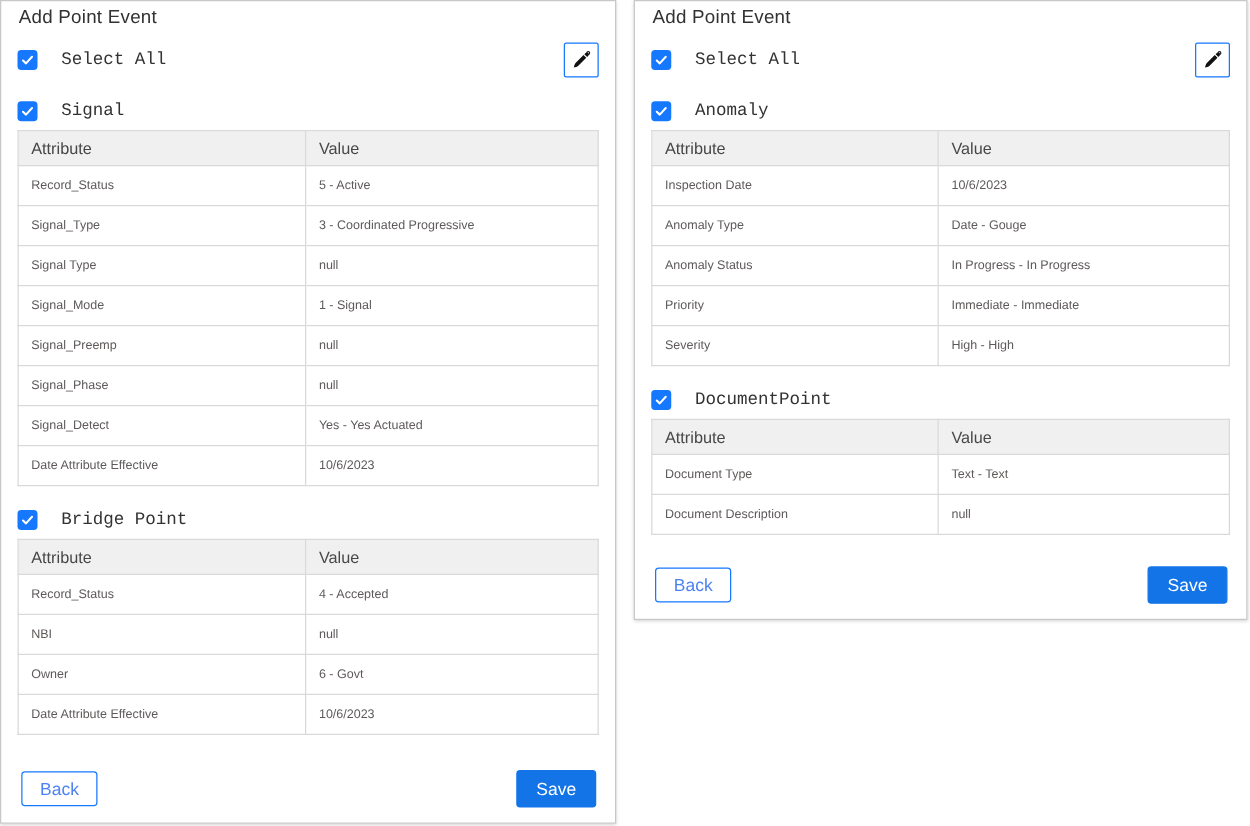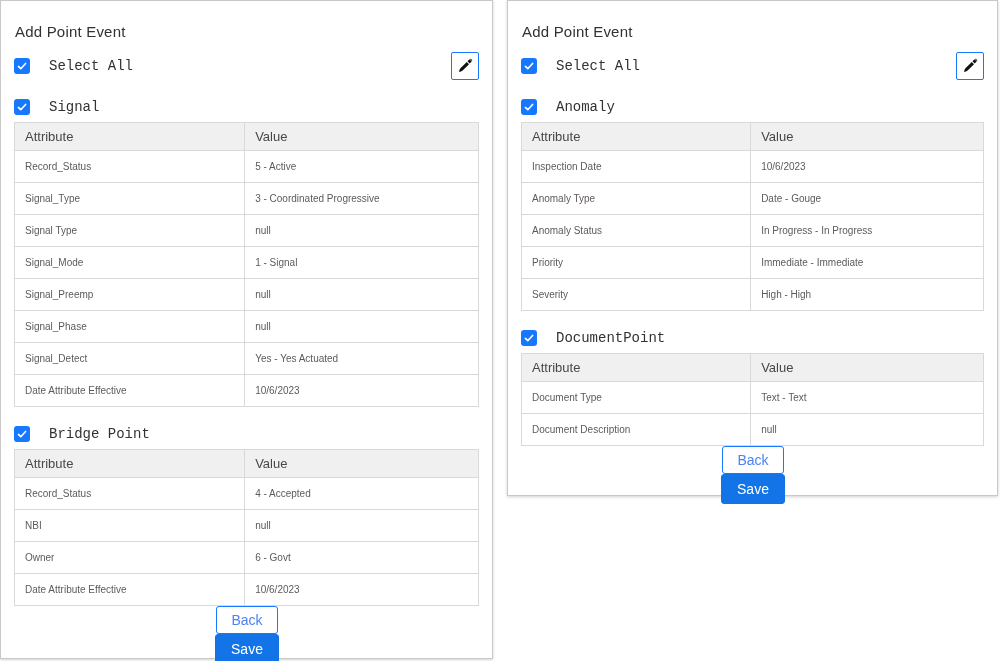--- a/index.html
+++ b/index.html
@@ -14,21 +14,21 @@
   *{box-sizing:border-box;}
   html,body{margin:0;padding:0;background:#ffffff;}
   body{font-family:"Liberation Sans", sans-serif;}
   .canvas{position:relative;width:1000px;height:661px;background:#fff;overflow:hidden;}
 
   .panel{
     position:absolute;top:0;background:#fff;
     border:1px solid var(--panel-border);
     box-shadow:0 1px 3px rgba(0,0,0,.18);
     display:flex;flex-direction:column;
-    padding:20px 13px 12px 13px;
+    padding:2px 13px 12px 13px;
   }
   .panel-left{left:0;width:493px;height:659px;}
   .panel-right{left:507px;width:491px;height:496px;}
 
   .panel-title{
     margin:2px 0 0 1px;font-size:15px;font-weight:400;
     color:var(--title-text);letter-spacing:.2px;
   }
 
   .top-row{
@@ -59,21 +59,20 @@
   }
   .group-table th.col-attr, .group-table td:first-child{width:49.6%;}
   .group-table td{
     border:1px solid var(--cell-border);font-size:10px;color:var(--table-text);
     padding:7px 10px;height:32px;background:#fff;
   }
 
   .panel-footer{
     margin-top:auto;display:flex;align-items:center;justify-content:space-between;
     padding:0 2px 0 3px;
-    flex-direction:column;
   }
   .btn{font-size:14px;border-radius:3px;cursor:pointer;font-family:inherit;}
   .btn-back{
     background:#fff;color:#4d82f3;border:1px solid var(--accent);
     padding:5px 14px;
   }
   .btn-save{
     background:var(--save-bg);color:#fff;border:1px solid var(--save-bg);
     padding:6px 15px;
   }

